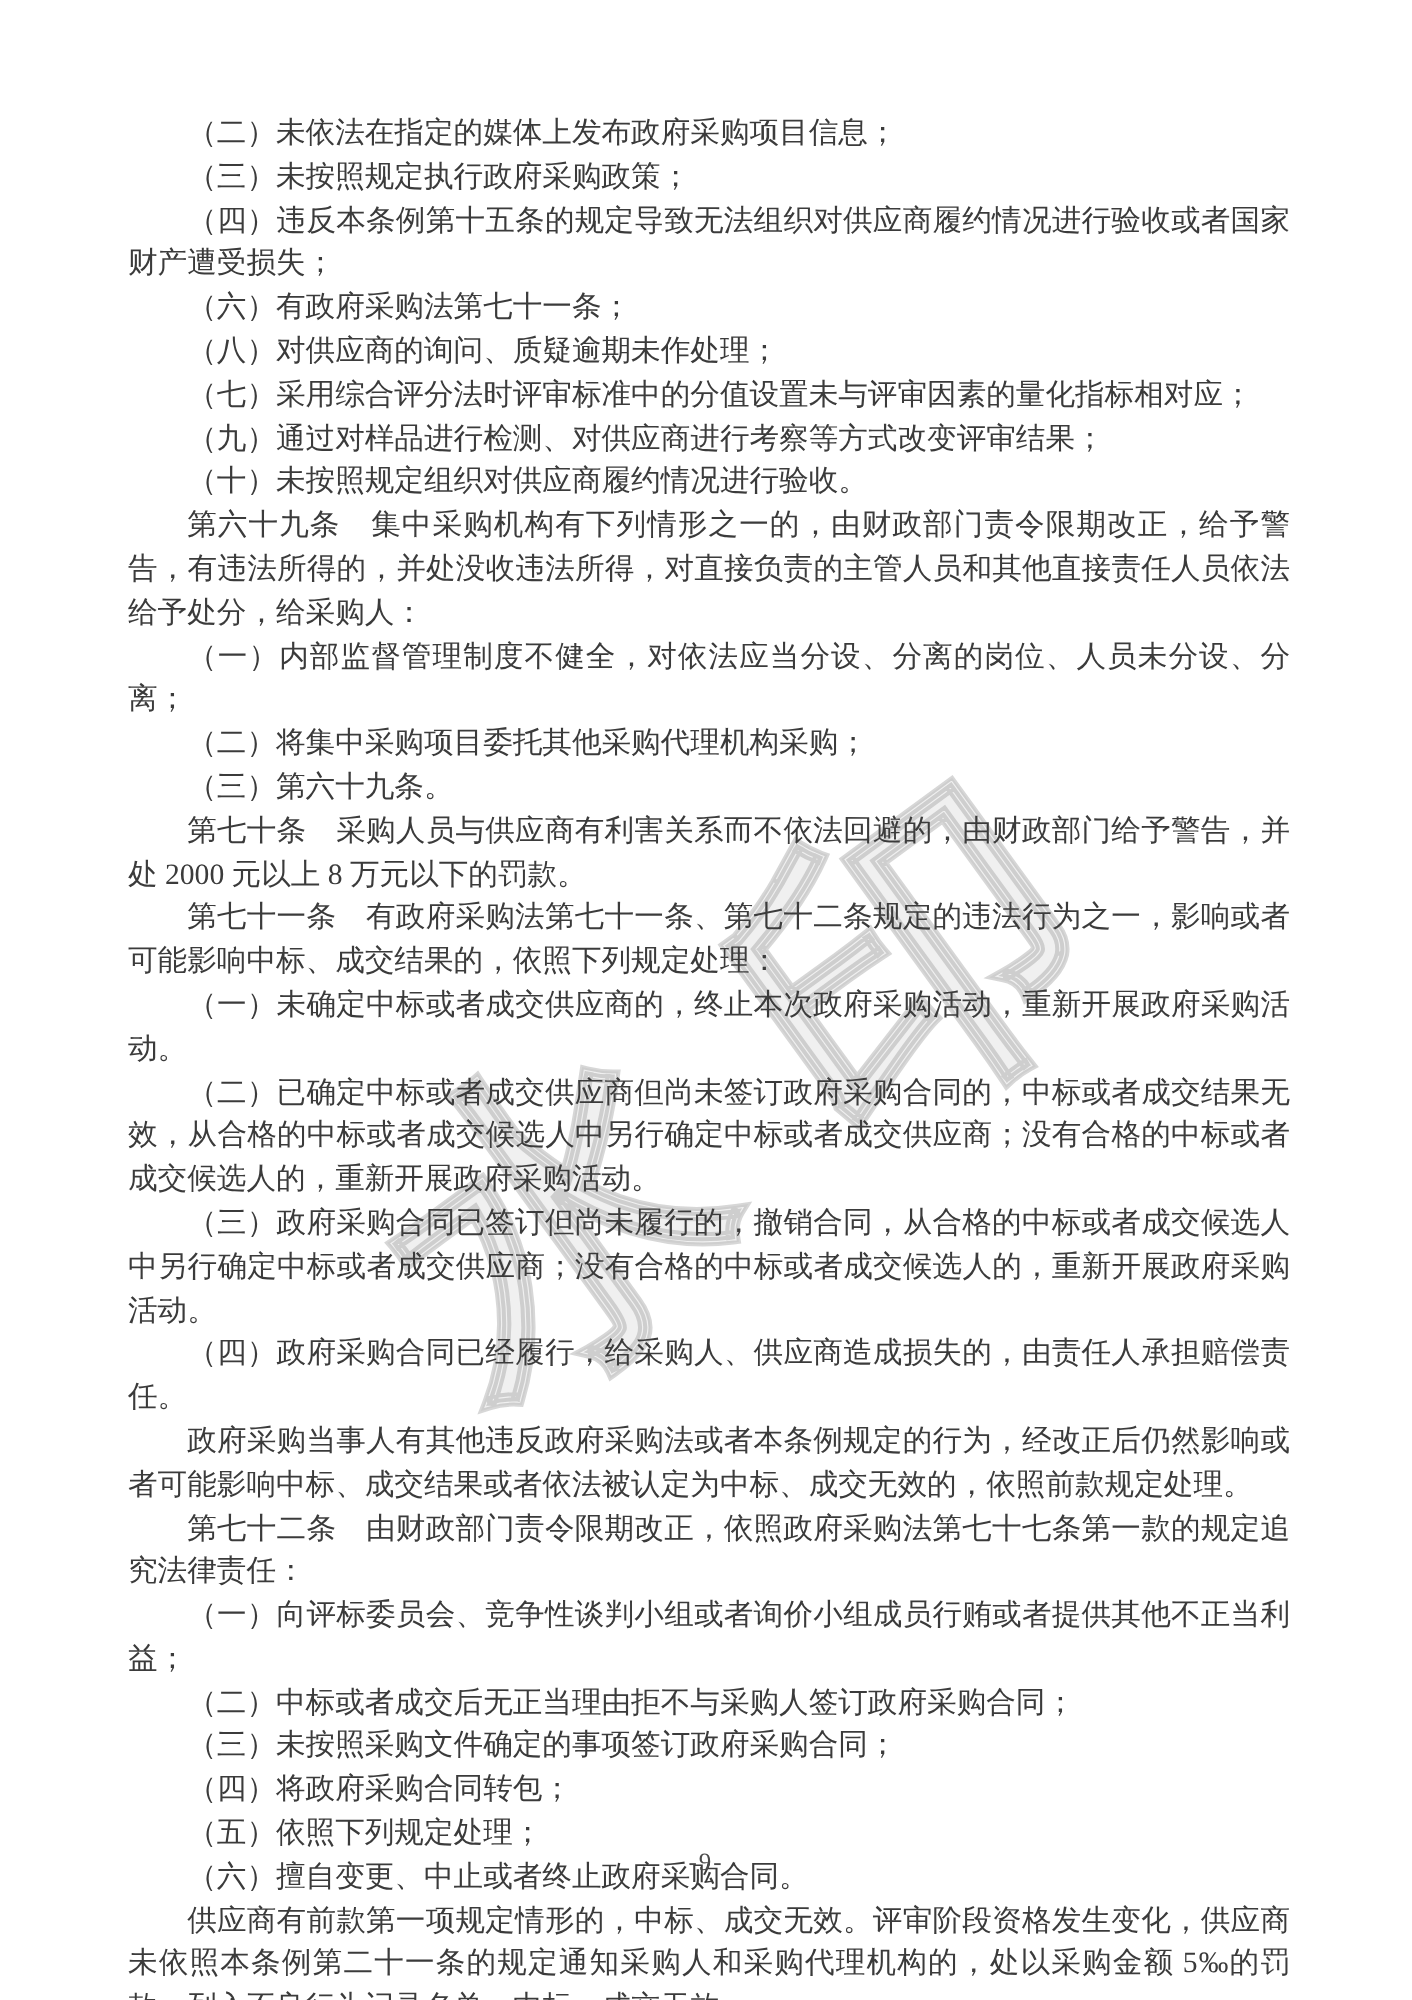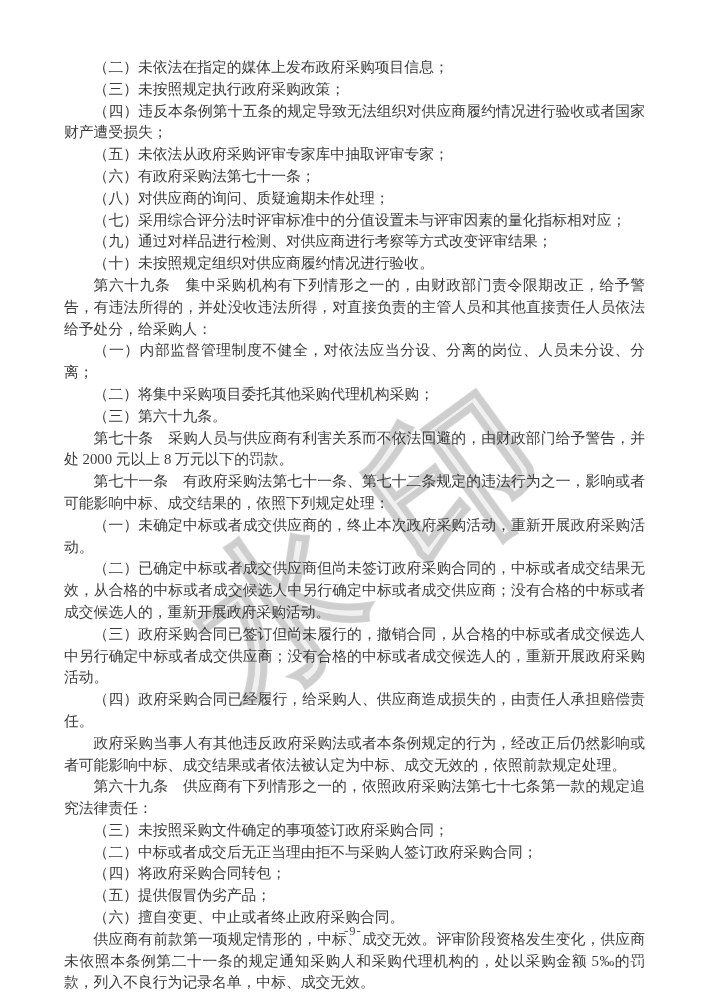--- a/index.html
+++ b/index.html
@@ -77,41 +77,41 @@
 <div class="page">
 
   <div class="watermark">
     <span>水印</span>
   </div>
 
   <div class="doc-body">
       <p>（二）未依法在指定的媒体上发布政府采购项目信息；</p>
       <p>（三）未按照规定执行政府采购政策；</p>
       <p>（四）违反本条例第十五条的规定导致无法组织对供应商履约情况进行验收或者国家财产遭受损失；</p>
-      <p>（五）未依法从政府采购评审专家库中抽取评审专家；</p>
       <p>（六）有政府采购法第七十一条；</p>
       <p>（八）对供应商的询问、质疑逾期未作处理；</p>
       <p>（七）采用综合评分法时评审标准中的分值设置未与评审因素的量化指标相对应；</p>
       <p>（九）通过对样品进行检测、对供应商进行考察等方式改变评审结果；</p>
       <p>（十）未按照规定组织对供应商履约情况进行验收。</p>
       <p>第六十九条　集中采购机构有下列情形之一的，由财政部门责令限期改正，给予警告，有违法所得的，并处没收违法所得，对直接负责的主管人员和其他直接责任人员依法给予处分，给采购人：</p>
       <p>（一）内部监督管理制度不健全，对依法应当分设、分离的岗位、人员未分设、分离；</p>
       <p>（二）将集中采购项目委托其他采购代理机构采购；</p>
       <p>（三）第六十九条。</p>
       <p>第七十条　采购人员与供应商有利害关系而不依法回避的，由财政部门给予警告，并处 2000 元以上 8 万元以下的罚款。</p>
       <p>第七十一条　有政府采购法第七十一条、第七十二条规定的违法行为之一，影响或者可能影响中标、成交结果的，依照下列规定处理：</p>
       <p>（一）未确定中标或者成交供应商的，终止本次政府采购活动，重新开展政府采购活动。</p>
       <p>（二）已确定中标或者成交供应商但尚未签订政府采购合同的，中标或者成交结果无效，从合格的中标或者成交候选人中另行确定中标或者成交供应商；没有合格的中标或者成交候选人的，重新开展政府采购活动。</p>
       <p>（三）政府采购合同已签订但尚未履行的，撤销合同，从合格的中标或者成交候选人中另行确定中标或者成交供应商；没有合格的中标或者成交候选人的，重新开展政府采购活动。</p>
       <p>（四）政府采购合同已经履行，给采购人、供应商造成损失的，由责任人承担赔偿责任。</p>
       <p>政府采购当事人有其他违反政府采购法或者本条例规定的行为，经改正后仍然影响或者可能影响中标、成交结果或者依法被认定为中标、成交无效的，依照前款规定处理。</p>
-      <p>第六十九条　供应商有下列情形之一的，依照政府采购法第七十七条第一款的规定追究法律责任：</p>
+      <p>第七十二条　由财政部门责令限期改正，依照政府采购法第七十七条第一款的规定追究法律责任：</p>
+      <p>（一）向评标委员会、竞争性谈判小组或者询价小组成员行贿或者提供其他不正当利益；</p>
+      <p>（二）中标或者成交后无正当理由拒不与采购人签订政府采购合同；</p>
       <p>（三）未按照采购文件确定的事项签订政府采购合同；</p>
-      <p>（二）中标或者成交后无正当理由拒不与采购人签订政府采购合同；</p>
       <p>（四）将政府采购合同转包；</p>
-      <p>（五）提供假冒伪劣产品；</p>
+      <p>（五）依照下列规定处理；</p>
       <p>（六）擅自变更、中止或者终止政府采购合同。</p>
       <p>供应商有前款第一项规定情形的，中标、成交无效。评审阶段资格发生变化，供应商未依照本条例第二十一条的规定通知采购人和采购代理机构的，处以采购金额 5‰的罚款，列入不良行为记录名单，中标、成交无效。</p>
     </div>
 
   <div class="page-number">-9-</div>
 
 </div>
 
 </body></html>

